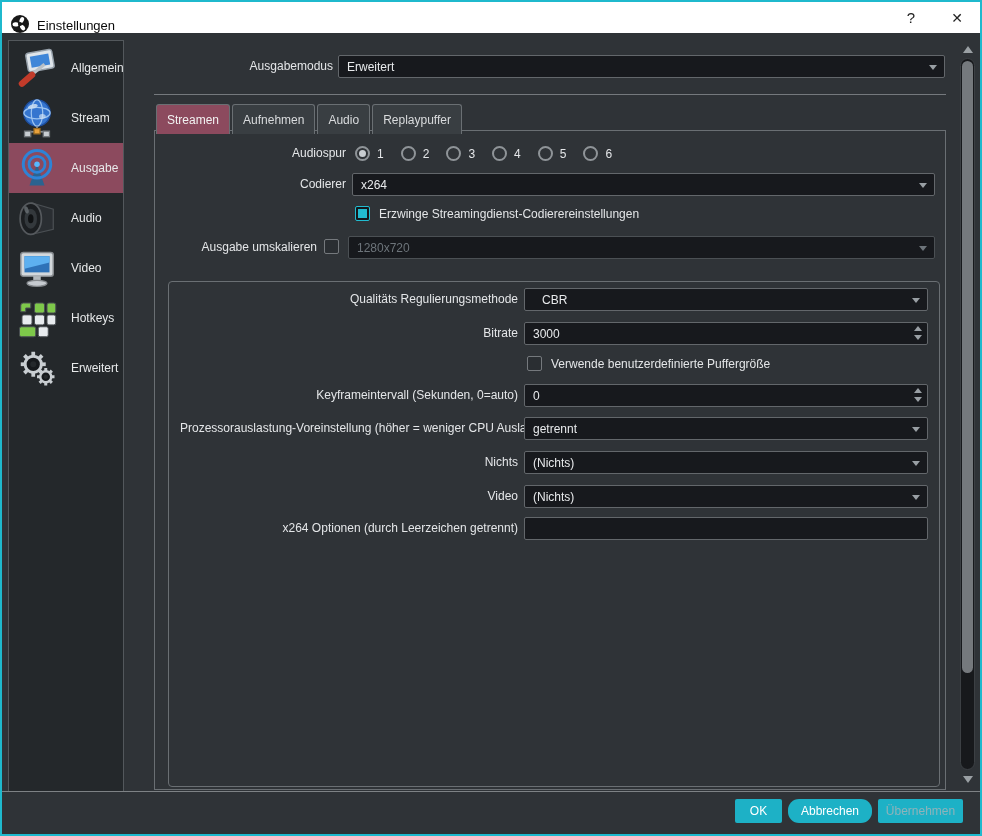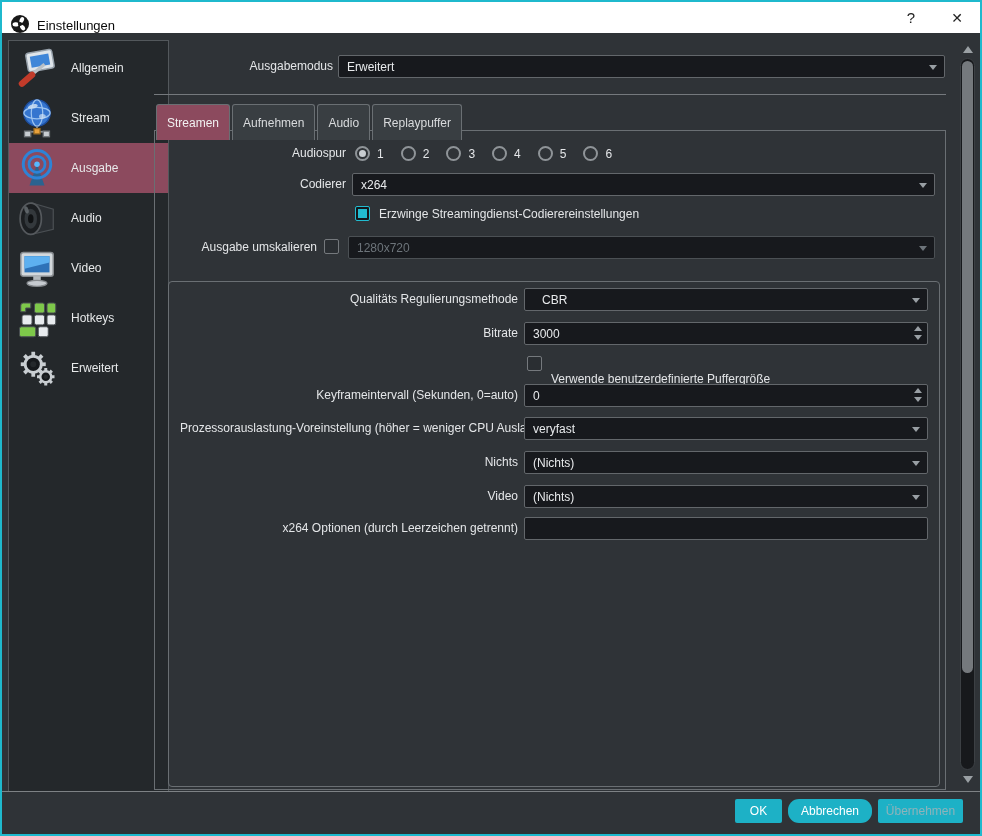--- a/index.html
+++ b/index.html
@@ -7,21 +7,21 @@
   .window{position:relative;width:982px;height:836px;background:#2f3337;overflow:hidden;}
   .frame{position:absolute;inset:0;border:2px solid #1fb9cd;pointer-events:none;z-index:50;}
   
   .titlebar{position:absolute;left:2px;top:2px;width:978px;height:31px;background:#ffffff;display:flex;align-items:flex-end;}
   .obs-logo{margin-left:9px;width:18px;height:18px;flex:0 0 auto;}
   .title-text{margin-left:8px;font-size:13px;color:#0a0a0a;}
   .tb-btn{position:absolute;top:0;height:31px;width:32px;display:flex;align-items:center;justify-content:center;font-size:15px;color:#222;cursor:default;}
   .tb-help{left:893px;}
   .tb-close{left:939px;font-size:14px;}
   
-  .sidebar{position:absolute;left:8px;top:40px;width:161px;height:752px;background:#24282b;border:1px solid #53585c;padding-top:2px;}
+  .sidebar{position:absolute;left:8px;top:40px;width:116px;height:752px;background:#24282b;border:1px solid #53585c;padding-top:2px;}
   .side-item{position:relative;height:50px;display:flex;align-items:center;cursor:default;}
   .side-item.selected{background:#8c4a5e;}
   .side-icon{position:absolute;left:8px;top:5px;width:40px;height:40px;display:flex;align-items:center;justify-content:center;}
   .side-label{position:absolute;left:62px;font-size:12px;color:#e7e9ea;}
   
   .lbl{position:absolute;font-size:12px;color:#e4e6e8;text-align:right;line-height:23px;white-space:nowrap;}
   .combo,.spin,.text-input{position:absolute;height:23px;background:#17191d;border:1px solid #63676b;border-radius:2px;color:#e8eaec;font-size:12px;display:flex;align-items:center;padding:0 20px 0 8px;}
   .combo .arrow{position:absolute;right:7px;top:9px;width:0;height:0;border-left:4px solid transparent;border-right:4px solid transparent;border-top:5px solid #999fa4;}
   .combo.disabled{color:#6d747a;border-color:#4b5054;}
   .combo.disabled .arrow{border-top-color:#6d747a;}
@@ -33,21 +33,21 @@
   .checkbox.checked{border-color:#22bcd0;background:#15181b;}
   .checkbox.checked::after{content:"";position:absolute;left:2px;top:2px;width:9px;height:9px;background:#22bcd0;}
   .chk-label{position:absolute;font-size:12px;color:#e4e6e8;line-height:17px;}
   .radio{width:15px;height:15px;border:2px solid #8f9498;border-radius:50%;background:transparent;position:relative;flex:0 0 auto;}
   .radio.checked::after{content:"";position:absolute;left:2px;top:2px;width:7px;height:7px;border-radius:50%;background:#c9cdd1;}
   .radio-group{position:absolute;display:flex;align-items:center;gap:17px;}
   .radio-pair{display:flex;align-items:center;gap:7px;font-size:12px;color:#e4e6e8;}
   
   .sep-top{position:absolute;left:154px;top:94px;width:792px;height:1px;background:#75797d;}
   .tabs{position:absolute;left:156px;top:104px;height:26px;display:flex;gap:2px;z-index:2;}
-  .tab{height:36px;padding:4px 10px;display:flex;align-items:center;font-size:12px;color:#d9dbdd;background:#393e42;border:1px solid #6a6f73;border-bottom:none;border-radius:3px 3px 0 0;cursor:default;}
+  .tab{height:30px;padding:4px 10px;display:flex;align-items:center;font-size:12px;color:#d9dbdd;background:#393e42;border:1px solid #6a6f73;border-bottom:none;border-radius:3px 3px 0 0;cursor:default;}
   .tab.selected{background:#8c4a5e;color:#f2f2f2;border-color:#6a6f73;}
   .pane{position:absolute;left:154px;top:130px;width:792px;height:660px;border:1px solid #6a6f73;}
   .groupbox{position:absolute;left:168px;top:281px;width:772px;height:506px;border:1px solid #6a6f73;border-radius:4px;}
   
   .scrollbar{position:absolute;left:958px;top:42px;width:19px;height:744px;}
   .sb-up,.sb-down{position:absolute;left:0;width:19px;height:14px;display:flex;align-items:center;justify-content:center;}
   .sb-up{top:0;} .sb-down{bottom:0;}
   .sb-up span{width:0;height:0;border-left:5px solid transparent;border-right:5px solid transparent;border-bottom:7px solid #9aa0a4;}
   .sb-down span{width:0;height:0;border-left:5px solid transparent;border-right:5px solid transparent;border-top:7px solid #9aa0a4;}
   .sb-track{position:absolute;left:2px;right:2px;top:16px;bottom:16px;background:#17191c;border:1px solid #3c4044;border-radius:8px;}
@@ -267,34 +267,34 @@
   <div class="lbl" style="left:180px;top:322px;width:338px;">Bitrate</div>
   <div class="spin" style="left:524px;top:322px;width:404px;">
     <input value="3000" style="">
     <span class="arrows">
         <span class="up"></span>
         <span class="dn"></span>
       </span>
   </div>
 
   <div class="checkbox" style="left:527px;top:356px;"></div>
-  <div class="chk-label" style="left:551px;top:356px;margin-top:15px;">Verwende benutzerdefinierte Puffergröße</div>
+  <div class="chk-label" style="left:551px;top:356px;">Verwende benutzerdefinierte Puffergröße</div>
 
   <div class="lbl" style="left:180px;top:384px;width:338px;">Keyframeintervall (Sekunden, 0=auto)</div>
   <div class="spin" style="left:524px;top:384px;width:404px;">
     <input value="0" style="">
     <span class="arrows">
         <span class="up"></span>
         <span class="dn"></span>
       </span>
   </div>
 
   <div class="lbl" style="left:180px;top:417px;width:338px;">Prozessorauslastung-Voreinstellung (höher = weniger CPU Auslastung)</div>
   <div class="combo" style="left:524px;top:417px;width:404px;">
-    <span>veryfast</span>
+    <span>getrennt</span>
     <span class="arrow"></span>
   </div>
 
   <div class="lbl" style="left:180px;top:451px;width:338px;">Nichts</div>
   <div class="combo" style="left:524px;top:451px;width:404px;">
     <span>(Nichts)</span>
     <span class="arrow"></span>
   </div>
 
   <div class="lbl" style="left:180px;top:485px;width:338px;">Video</div>

